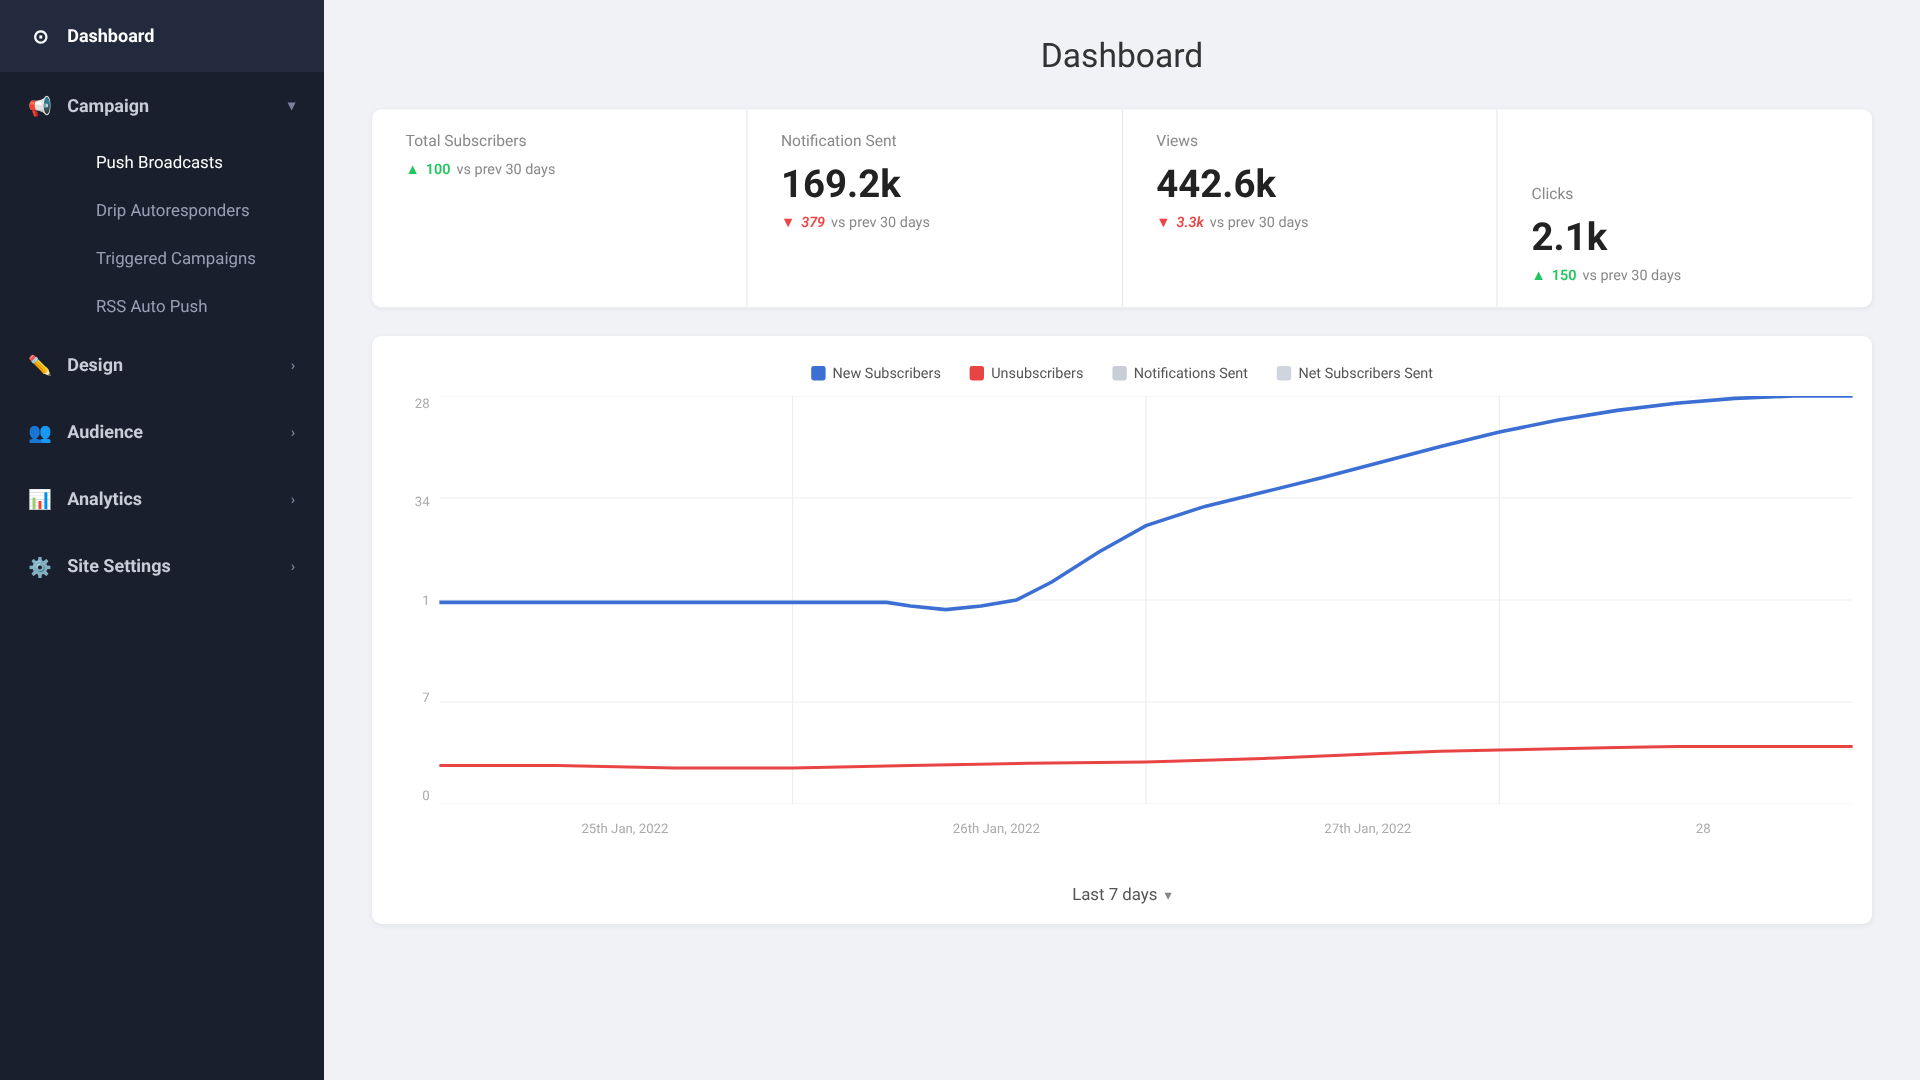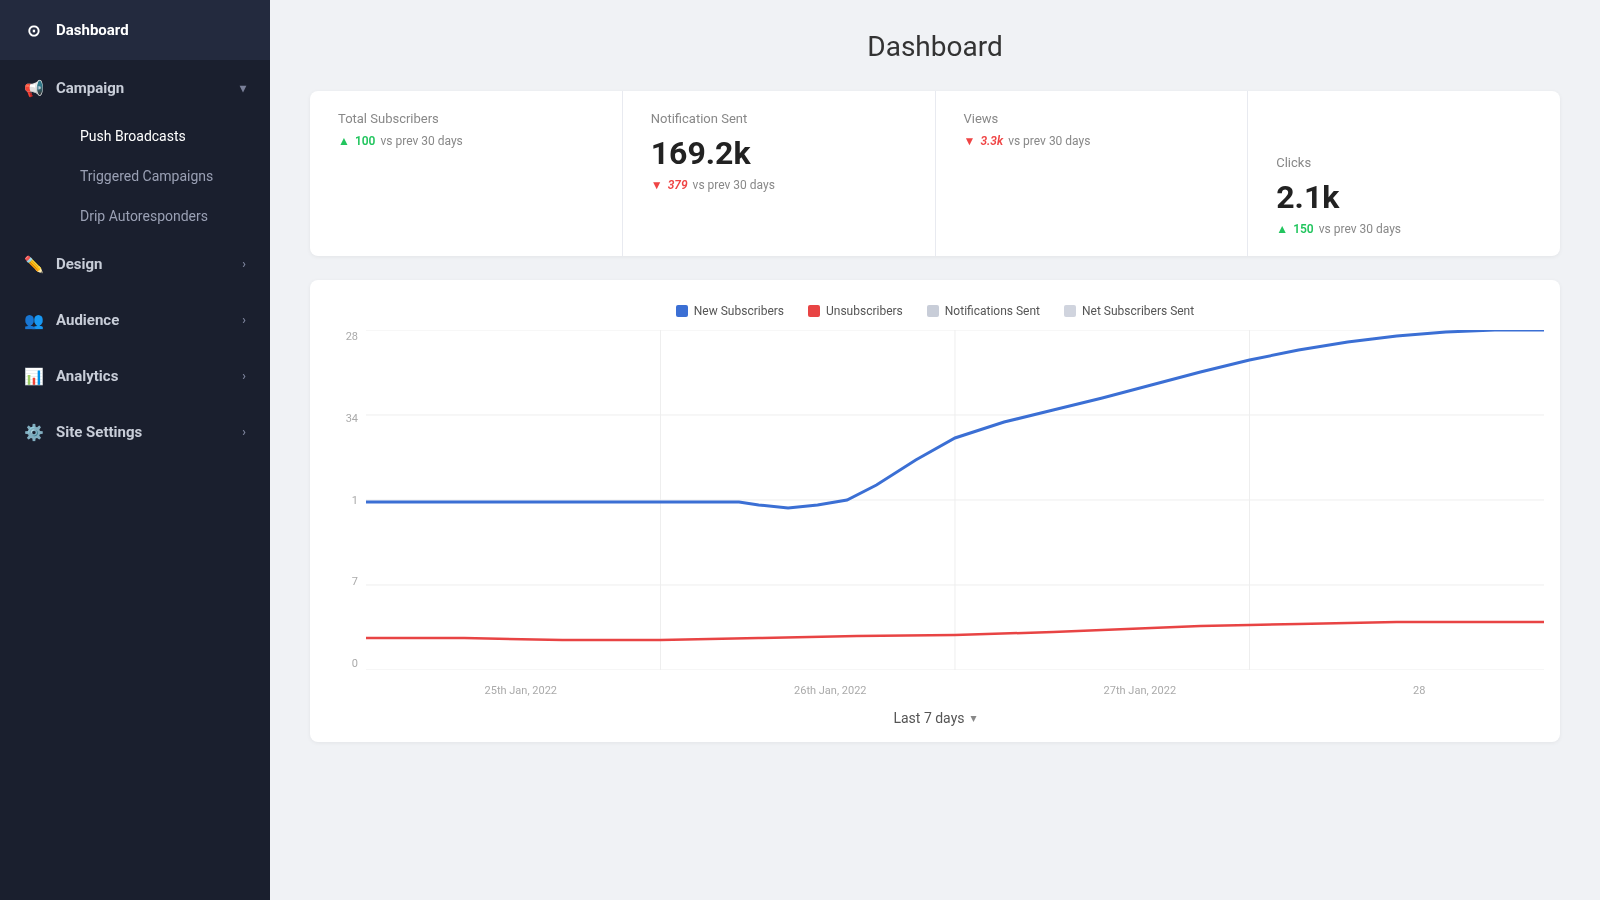--- a/index.html
+++ b/index.html
@@ -200,21 +200,21 @@
       color: #aaa;
       text-align: right;
     }
 
     
     .time-filter {
       display: flex;
       align-items: center;
       justify-content: center;
       gap: 6px;
-      margin-top: 0;
+      margin-top: 28px;
       font-size: 14px;
       color: #555;
       cursor: pointer;
     }
     .time-filter-chevron {
       font-size: 12px;
       color: #888;
     }
   </style>
 </head>
@@ -232,24 +232,27 @@
         <span class="sidebar-icon">📢</span>
         <span>Campaign</span>
       </div>
       <span class="sidebar-chevron">▾</span>
     </div>
     <div class="sidebar-sub-items">
       <div class="sidebar-sub-item active">
         <span>Push Broadcasts</span>
       </div>
       <div class="sidebar-sub-item">
+        <span>Drip Autoresponders</span>
+      </div>
+      <div class="sidebar-sub-item">
         <span>Triggered Campaigns</span>
       </div>
       <div class="sidebar-sub-item">
-        <span>Drip Autoresponders</span>
+        <span>RSS Auto Push</span>
       </div>
     </div>
   </div>
 
   <div class="sidebar-section">
     <div class="sidebar-section-header">
       <div style="display:flex;align-items:center;gap:12px;">
         <span class="sidebar-icon">✏️</span>
         <span>Design</span>
       </div>
@@ -305,20 +308,21 @@
         <div class="stat-label">Notification Sent</div>
         <div class="stat-value">169.2k</div>
         <div class="stat-change">
           <span class="arrow-down">▼</span>
           <span class="stat-change-value down">379</span>
           <span>vs prev 30 days</span>
         </div>
       </div>
       <div class="stat-card">
         <div class="stat-label">Views</div>
+        <div class="stat-value">442.6k</div>
         <div class="stat-change">
           <span class="arrow-down">▼</span>
           <span class="stat-change-value down">3.3k</span>
           <span>vs prev 30 days</span>
         </div>
       </div>
       <div class="stat-card">
         <div class="stat-label">Clicks</div>
         <div class="stat-value">2.1k</div>
         <div class="stat-change">

